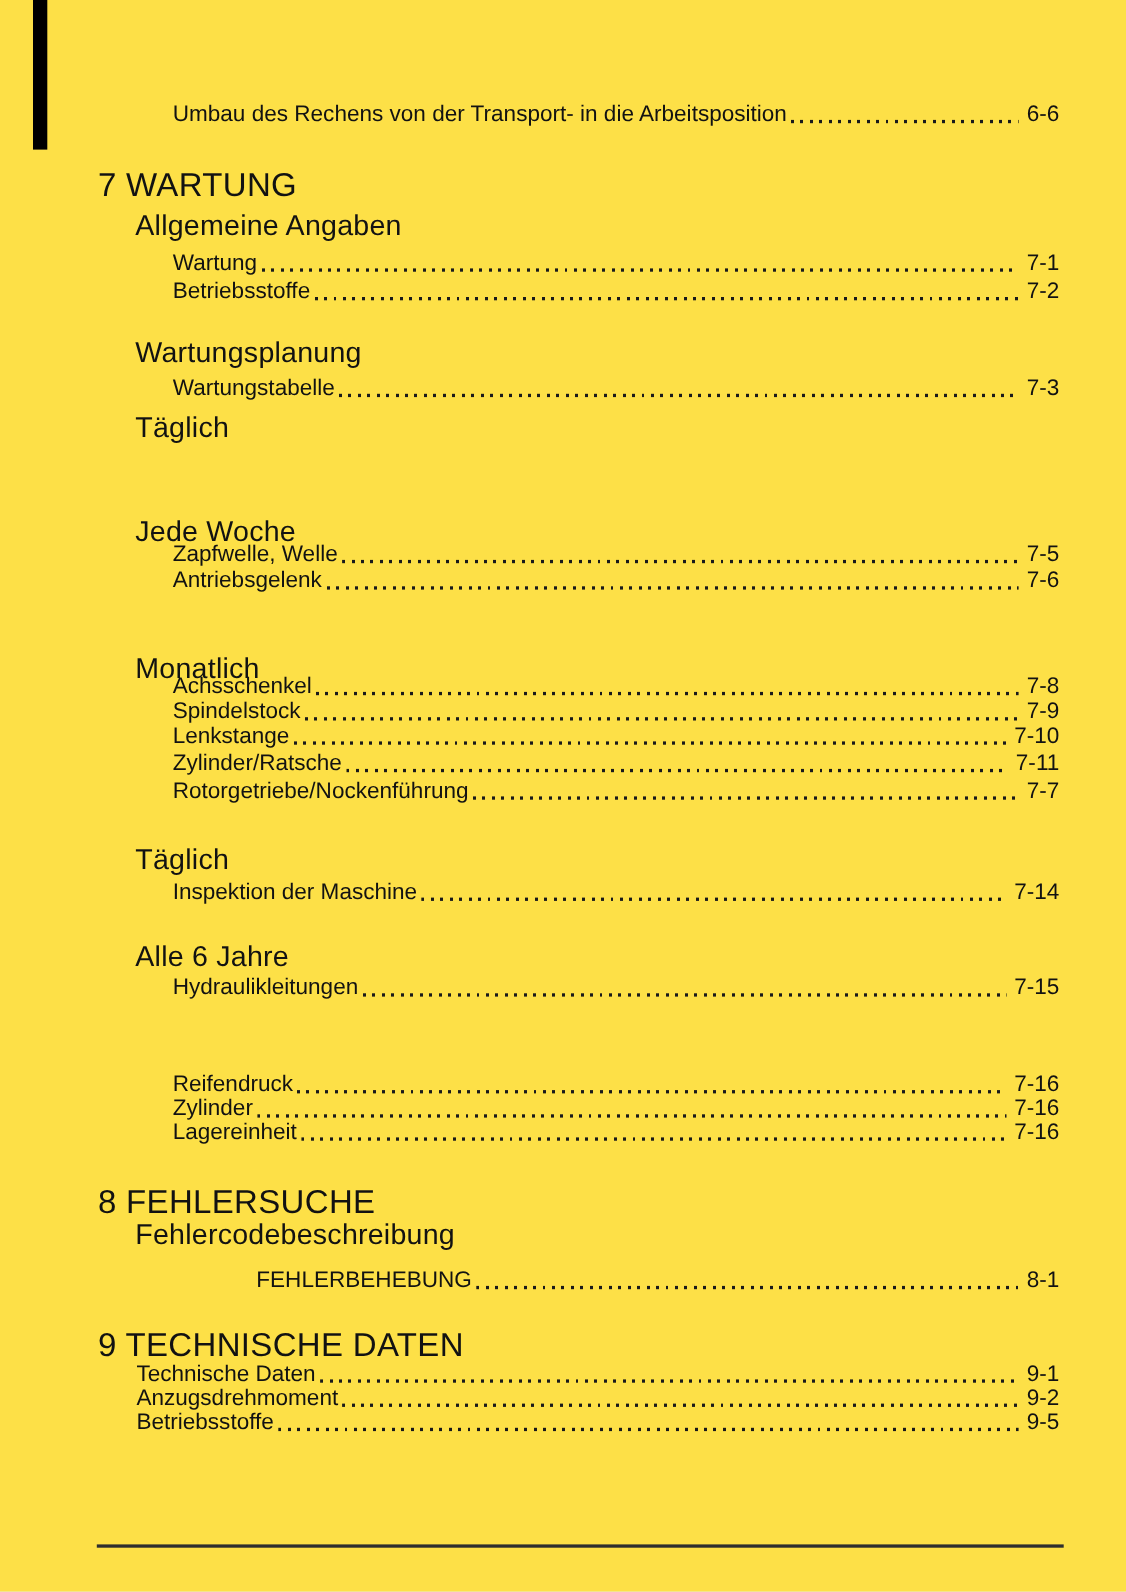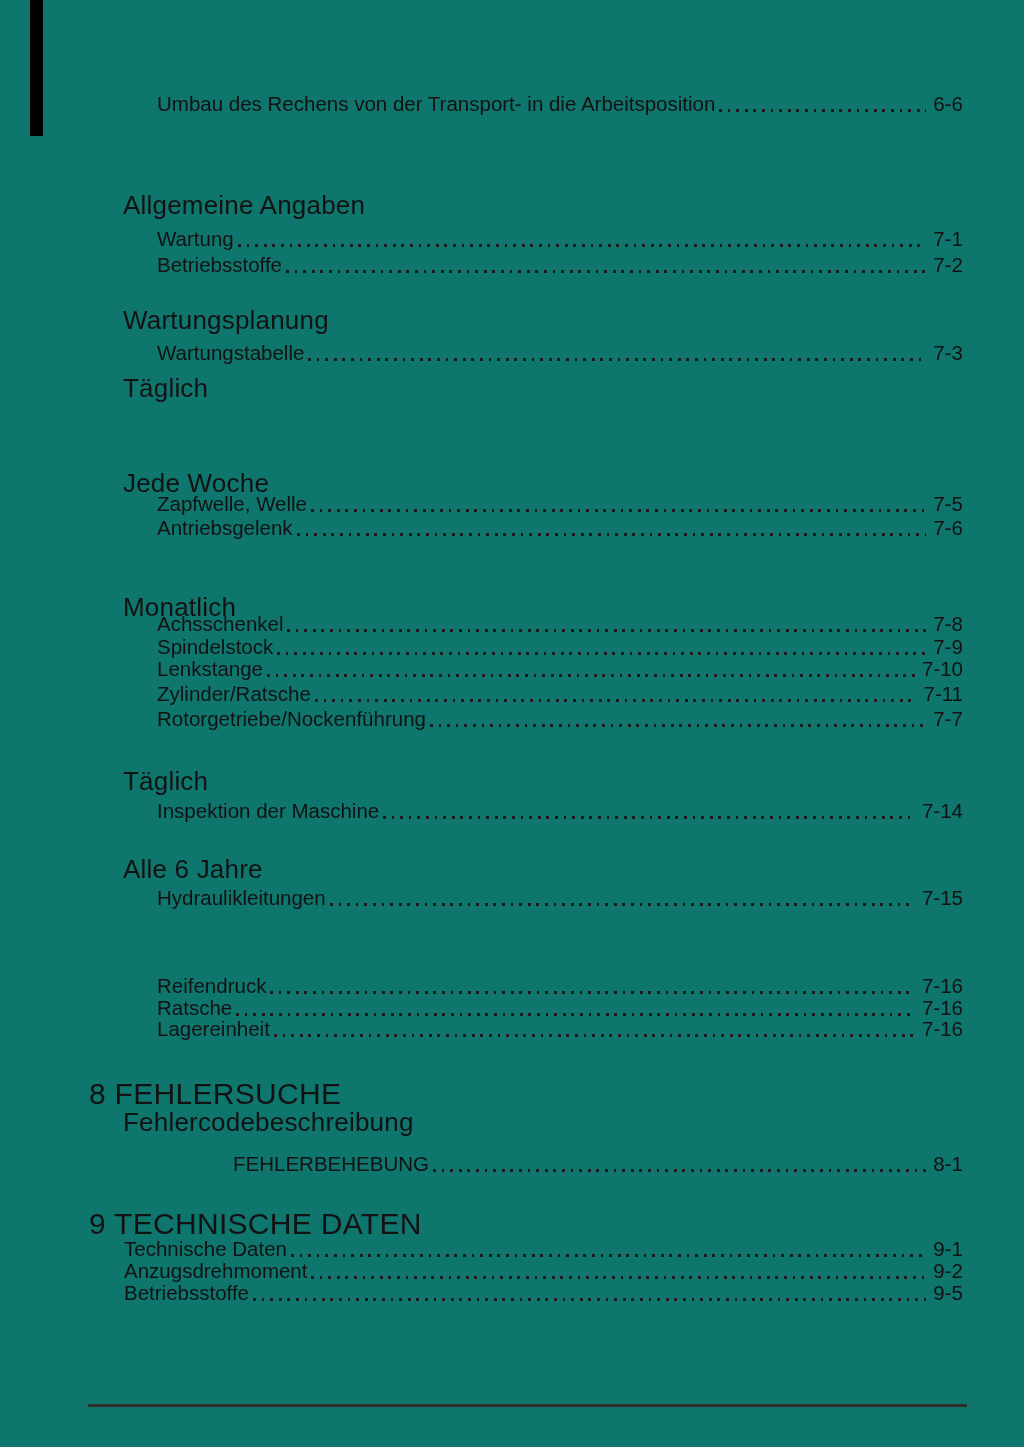--- a/index.html
+++ b/index.html
@@ -1,20 +1,20 @@
 <!DOCTYPE html>
 <html><head>
 <meta charset="utf-8">
 <style>
   html, body { margin: 0; padding: 0; background: #e8e8e8; }
   .page {
     position: relative;
     width: 1024px;
     height: 1447px;
-    background: #0f766e;
+    background: #fde047;
     font-family: "Liberation Sans", "DejaVu Sans", sans-serif;
     color: #121212;
     overflow: hidden;
     margin: 0 auto;
   }
   
   .scan-bar {
     position: absolute;
     left: 30px;
     top: 0;
@@ -79,20 +79,21 @@
   <div class="scan-bar"></div>
 
   <div class="content">
 
     <div class="row entry" style="top:94px">
       <span class="label">Umbau des Rechens von der Transport- in die Arbeitsposition</span>
       <span class="leader"></span>
       <span class="pagenum">6-6</span>
     </div>
 
+    <div class="row chapter" style="top:154px">7 WARTUNG</div>
 
     <div class="row section-title" style="top:192px">Allgemeine Angaben</div>
     <div class="row entry" style="top:229px">
       <span class="label">Wartung</span>
       <span class="leader"></span>
       <span class="pagenum">7-1</span>
     </div>
     <div class="row entry" style="top:255px">
       <span class="label">Betriebsstoffe</span>
       <span class="leader"></span>
@@ -160,21 +161,21 @@
       <span class="leader"></span>
       <span class="pagenum">7-15</span>
     </div>
 
     <div class="row entry" style="top:976px">
       <span class="label">Reifendruck</span>
       <span class="leader"></span>
       <span class="pagenum">7-16</span>
     </div>
     <div class="row entry" style="top:998px">
-      <span class="label">Ratsche</span>
+      <span class="label">Zylinder</span>
       <span class="leader"></span>
       <span class="pagenum">7-16</span>
     </div>
     <div class="row entry" style="top:1019px">
       <span class="label">Lagereinheit</span>
       <span class="leader"></span>
       <span class="pagenum">7-16</span>
     </div>
 
     <div class="row chapter" style="top:1079px">8 FEHLERSUCHE</div>

